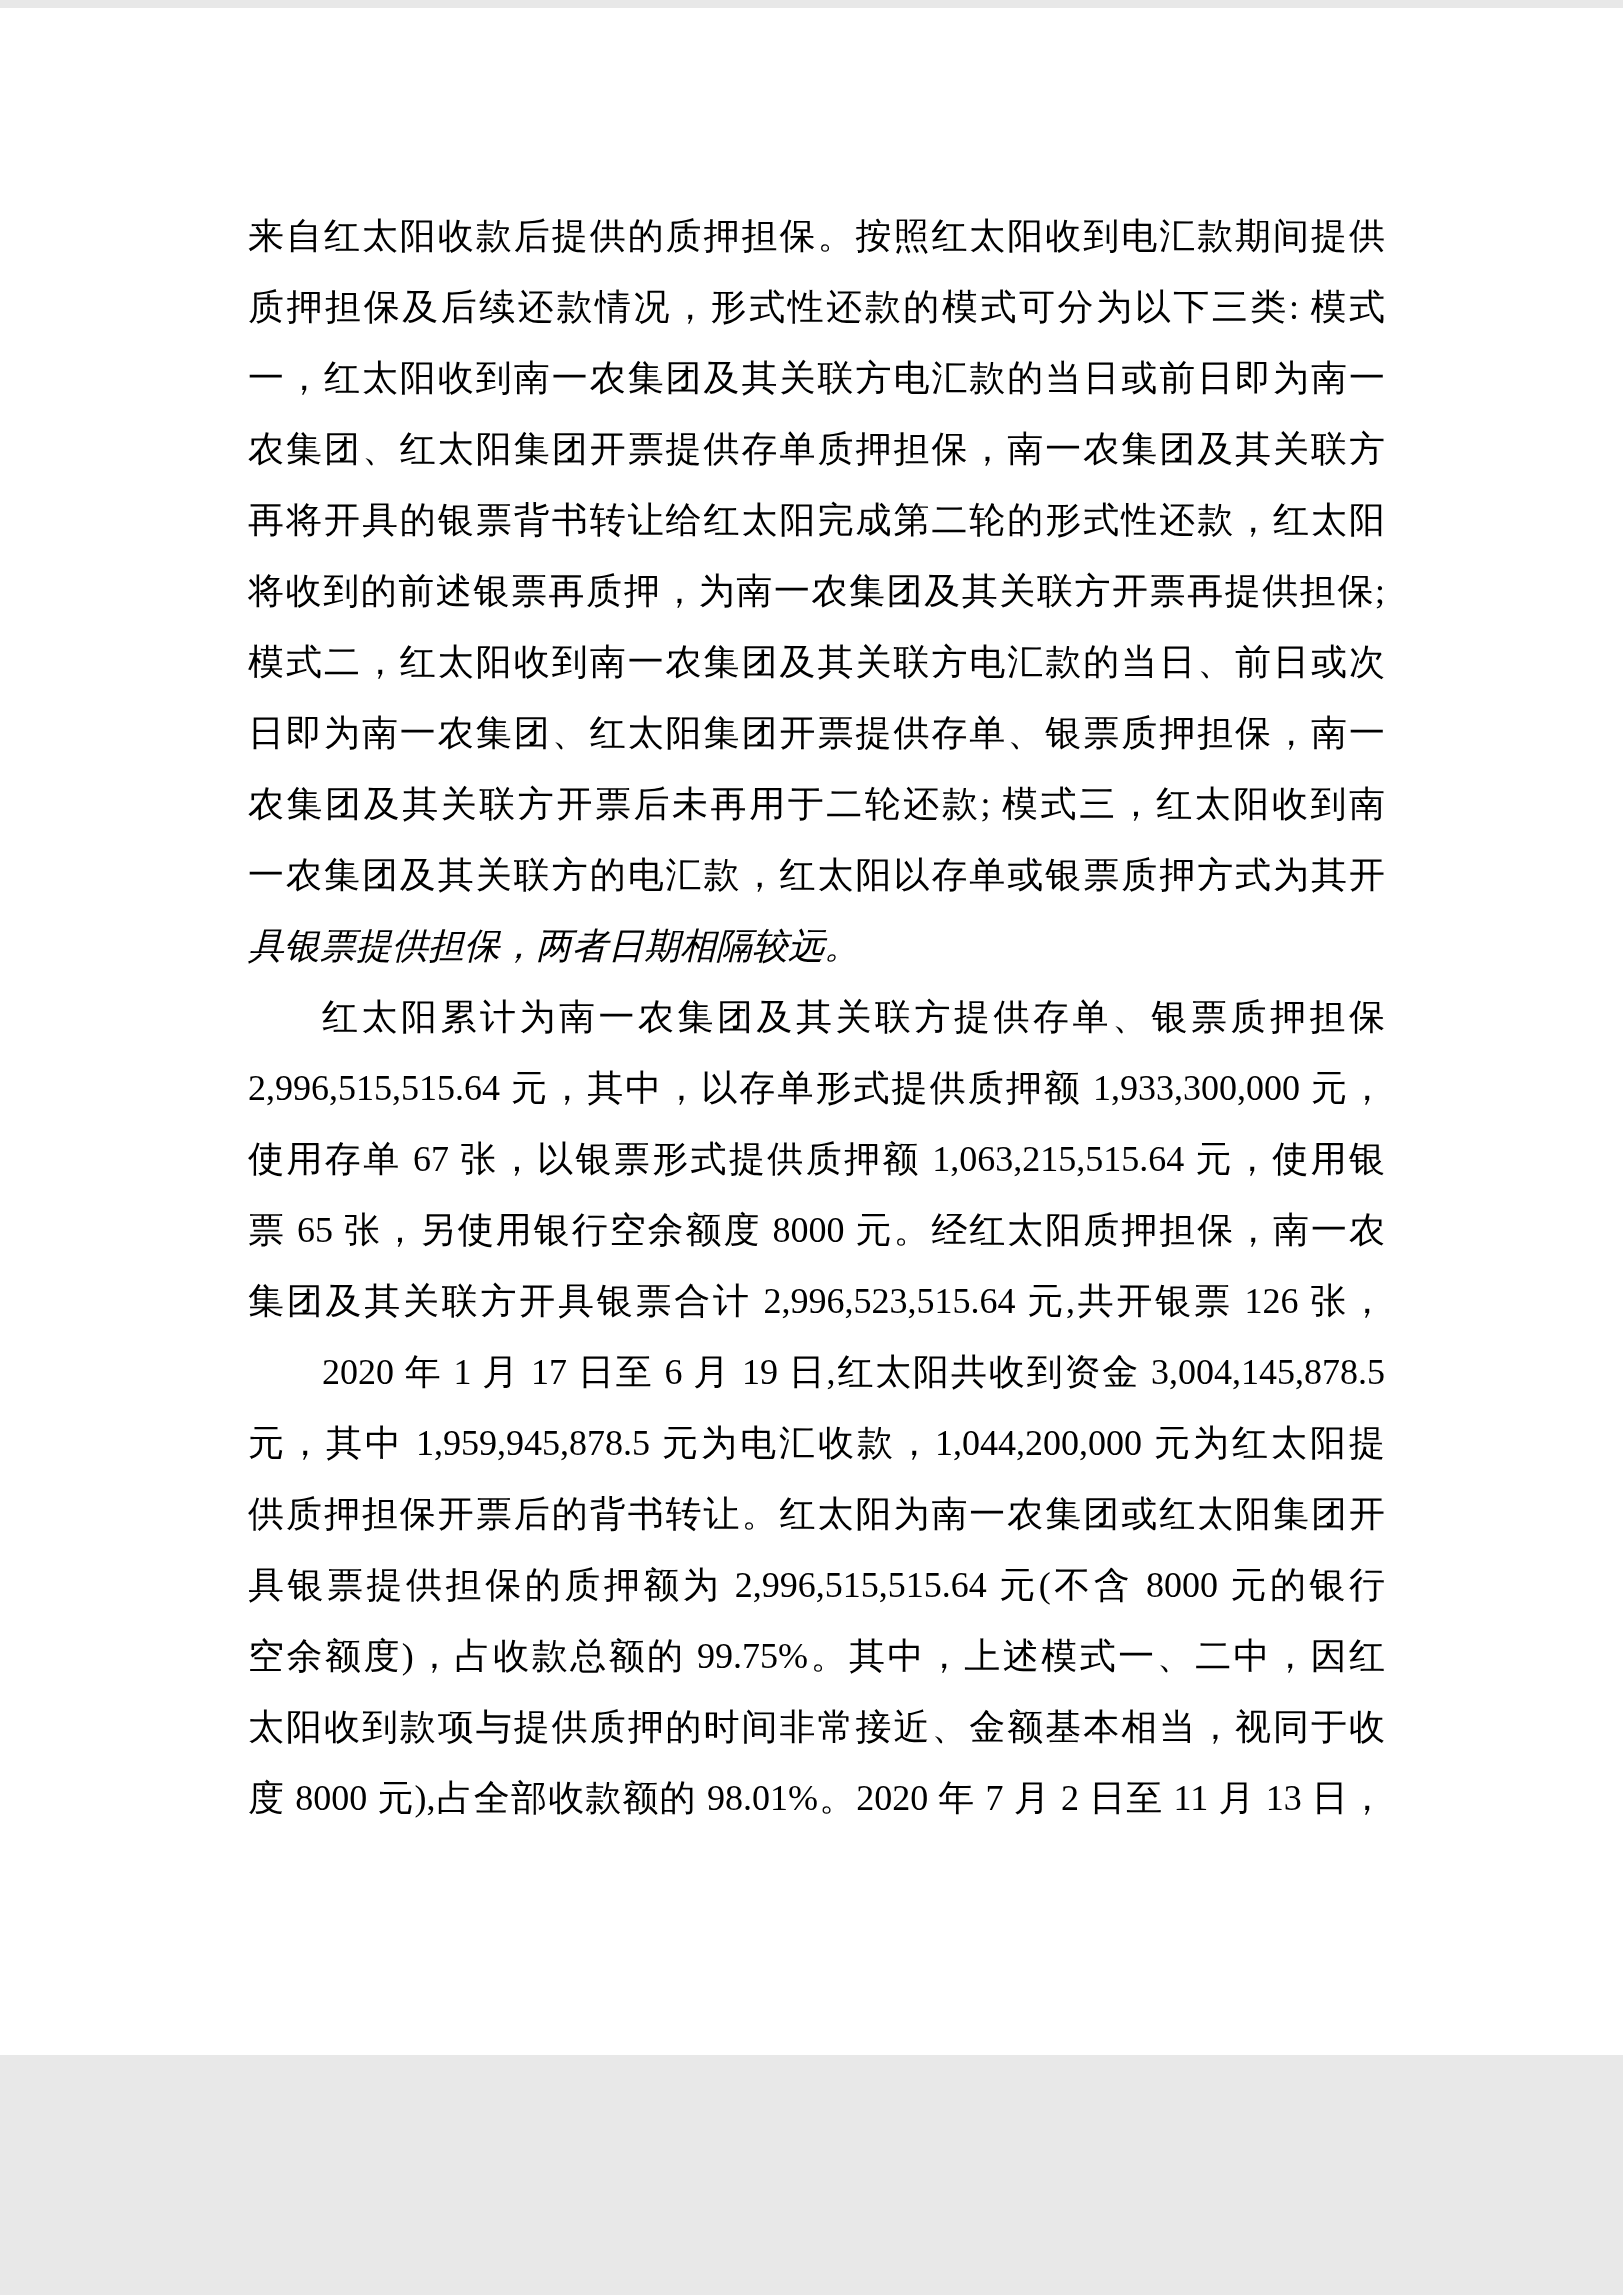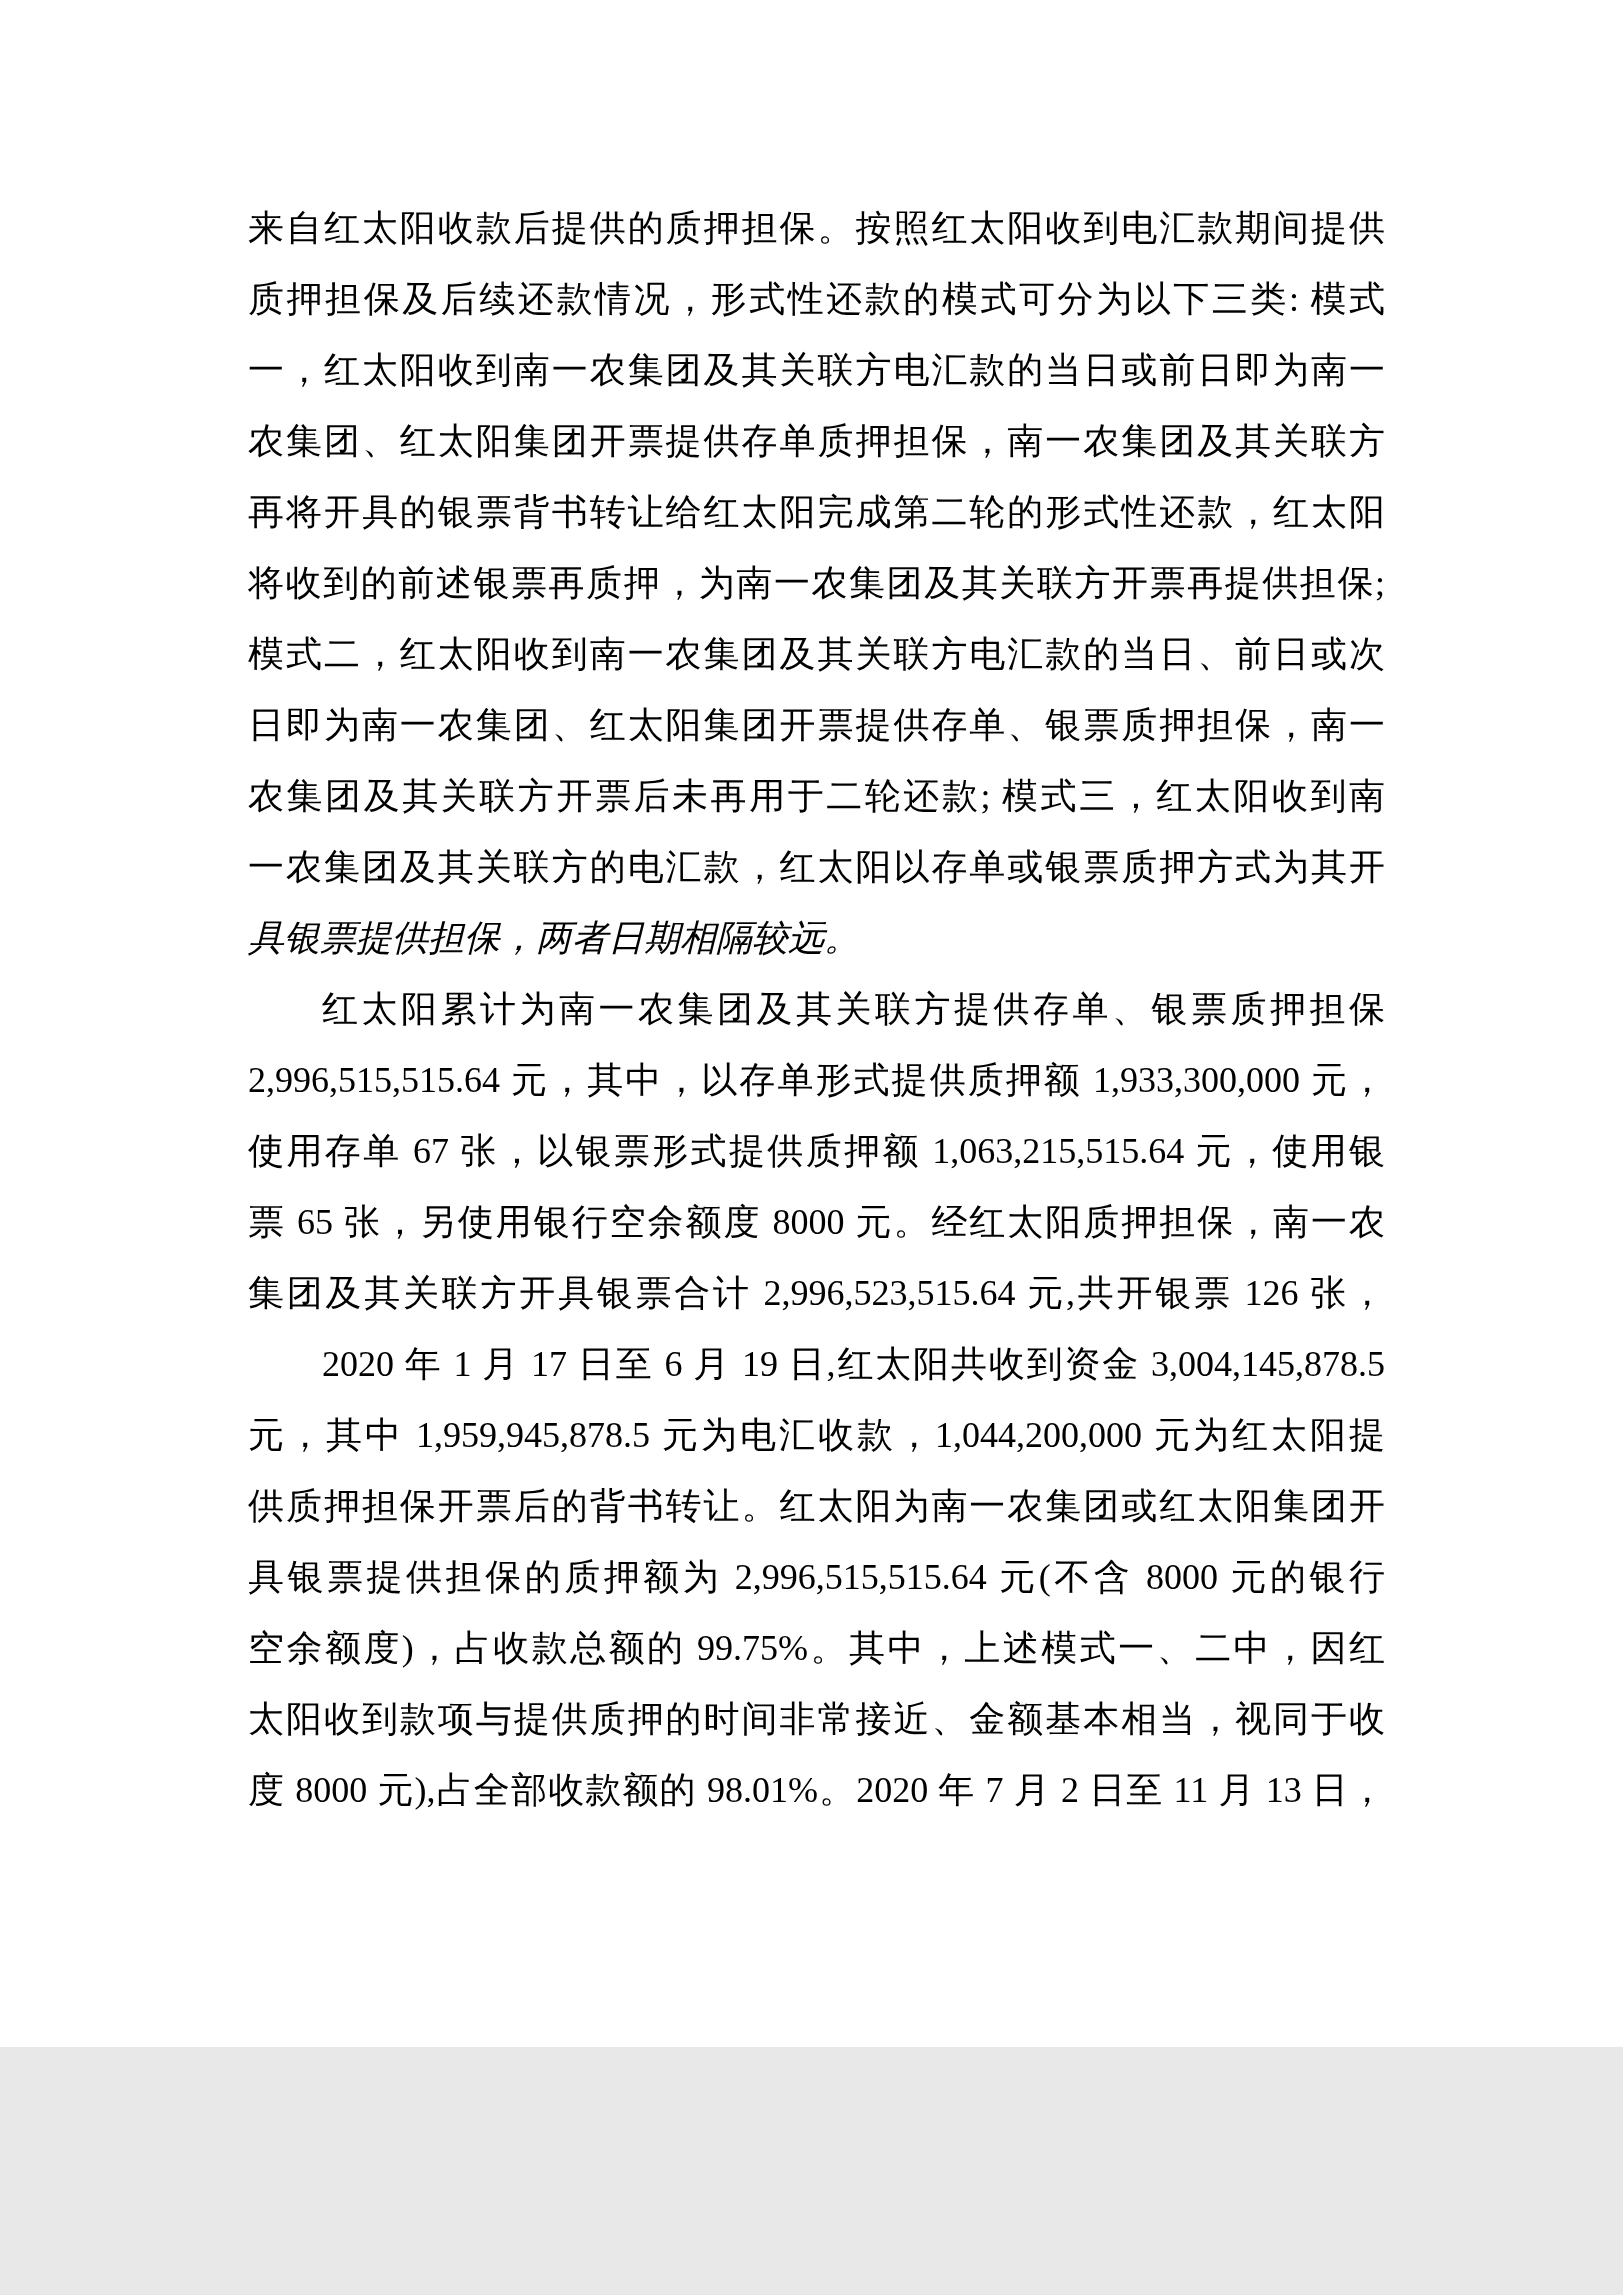--- a/index.html
+++ b/index.html
@@ -5,21 +5,21 @@
 <style>
   html, body {
     margin: 0;
     padding: 0;
     background: #e8e8e8;
   }
   .page {
     position: relative;
     width: 1623px;
     height: 2047px;
-    margin: 0 auto;
+    margin: 8px auto;
     background: #ffffff;
     color: #000000;
     font-family: "Liberation Serif", "DejaVu Serif", serif;
     overflow: hidden;
   }
   .text-block {
     position: absolute;
     left: 248px;
     top: 193px;
     width: 1137px;

